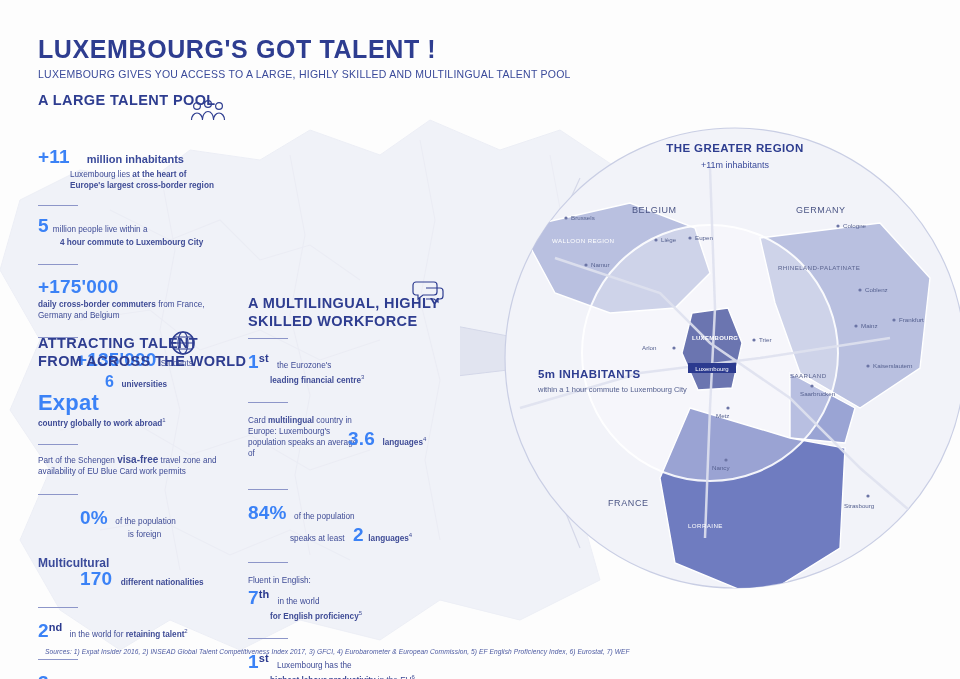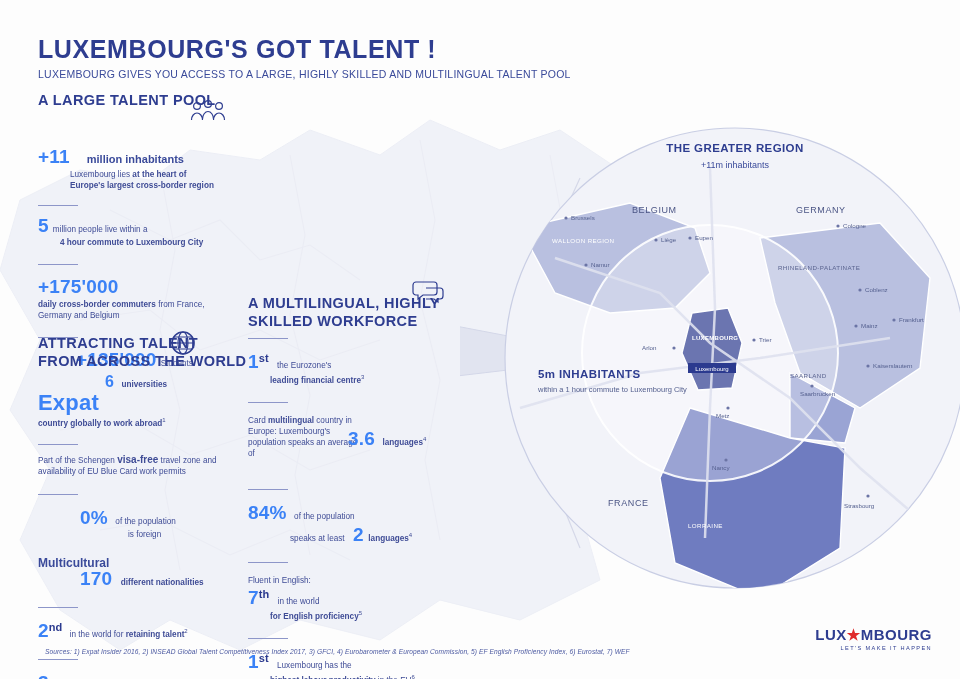--- a/index.html
+++ b/index.html
@@ -402,18 +402,14 @@
         <circle class="dot" cx="408" cy="388" r="1.6"></circle>
           <text class="mlabel" x="384" y="400">Strasbourg</text>
       </g>
 
       <path d="M-32 234 l6 -6 l7 8 l-5 12 l-9 -3 z" fill="#2b3a8f"></path>
     </svg>
   </div>
 
   <div class="sources">Sources: 1) Expat Insider 2016, 2) INSEAD Global Talent Competitiveness Index 2017, 3) GFCI, 4) Eurobarometer &amp; European Commission, 5) EF English Proficiency Index, 6) Eurostat, 7) WEF</div>
 
-  <div class="lux-logo">
-    <div class="n"><span>LUX</span><span style="color:#e02b2b;">★</span><span>MBOURG</span></div>
-    <div class="t">LET'S MAKE IT HAPPEN</div>
-  </div>
 
 </div>
 
 </body></html>

